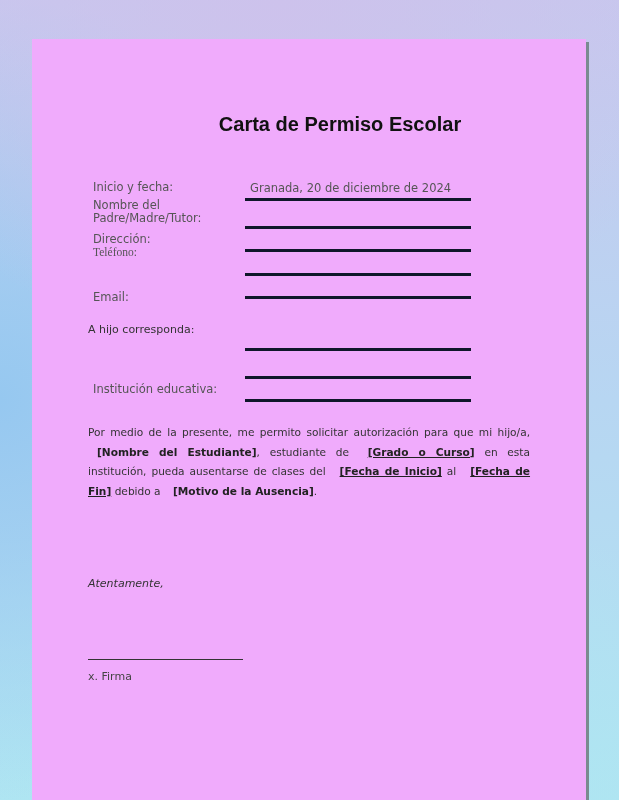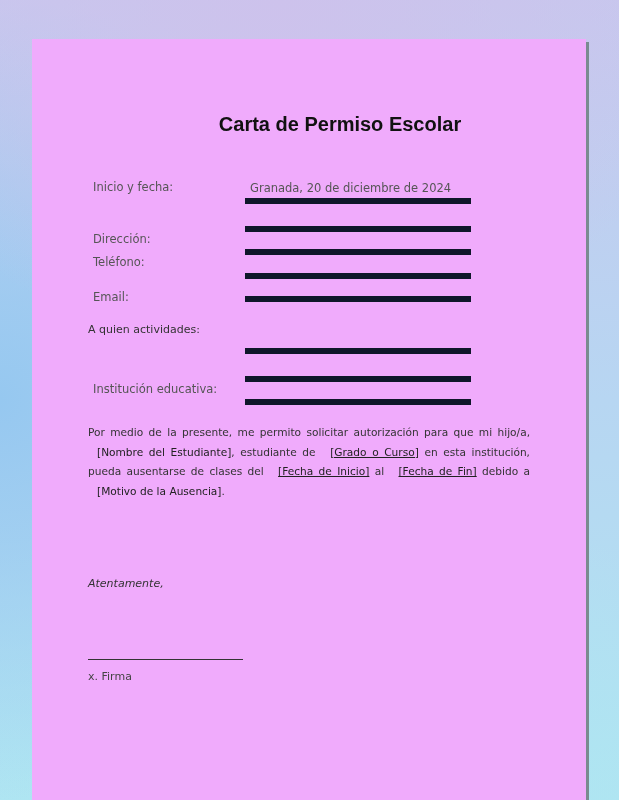--- a/index.html
+++ b/index.html
@@ -21,34 +21,34 @@
       position: absolute; left: 0; width: 100%; top: 74px;
       text-align: center; font-family: "Liberation Sans", sans-serif;
       font-weight: bold; font-size: 20px; color: #111;
       padding-left: 62px; box-sizing: border-box;
     }
     .lbl {
       position: absolute; left: 61px; font-size: 11.5px; color: #555; line-height: 13px;
     }
     .field {
       position: absolute; left: 213px; width: 226px; height: 0;
-      border-bottom: 6px solid #0f172a;
+      border-bottom: 3px solid #0f172a;
     }
     .field-val {
       position: absolute; left: 5px; bottom: 3px; font-size: 11.5px; color: #555; white-space: nowrap;
     }
     .salute {
       position: absolute; left: 56px; top: 284px; font-size: 11px; color: #333;
     }
     .body-text {
       position: absolute; left: 56px; width: 442px; top: 384px;
       font-size: 10.6px; line-height: 19.5px; color: #333; text-align: justify;
     }
     .body-text p { margin: 0; }
-    .ph { font-weight: normal; color: #222; padding-left: 9px; }
+    .ph { font-weight: bold; color: #222; padding-left: 9px; }
     .ph.u { text-decoration: underline; }
     .closing {
       position: absolute; left: 56px; top: 538px; font-size: 11px; color: #333; font-style: italic;
     }
     .sig-line {
       position: absolute; left: 56px; top: 620px; width: 155px; border-bottom: 1px solid #333;
     }
     .sig-label {
       position: absolute; left: 56px; top: 631px; font-size: 11px; color: #444;
     }
@@ -57,32 +57,33 @@
 <body>
 
 <div class="page">
   <div class="title">Carta de Permiso Escolar</div>
 
   <div class="lbl" style="top:142px;">Inicio y fecha:</div>
   <div class="field" style="top:159px;">
     <span class="field-val">Granada, 20 de diciembre de 2024</span>
   </div>
 
+  <div class="lbl" style="top:160px; width:140px;">Nombre del Padre/Madre/Tutor:</div>
   <div class="field" style="top:187px;"></div>
 
   <div class="lbl" style="top:194px;">Dirección:</div>
   <div class="field" style="top:210px;"></div>
 
-  <div class="lbl" style="top:217px;">Teléfono:</div>
+  <div class="lbl" style="top:207px;font-family:Liberation Serif, serif;">Teléfono:</div>
   <div class="field" style="top:234px;"></div>
 
   <div class="lbl" style="top:252px;">Email:</div>
   <div class="field" style="top:257px;"></div>
 
-  <div class="salute">A quien actividades:</div>
+  <div class="salute">A hijo corresponda:</div>
   <div class="field" style="top:309px;"></div>
 
   <div class="field" style="top:337px;"></div>
 
   <div class="lbl" style="top:344px;">Institución educativa:</div>
   <div class="field" style="top:360px;"></div>
 
   <div class="body-text">
     <p><span>Por medio de la presente, me permito solicitar autorización para que mi hijo/a, </span><span class="ph">[Nombre del Estudiante]</span><span>, estudiante de </span><span class="ph u">[Grado o Curso]</span><span> en esta institución, pueda ausentarse de clases del </span><span class="ph u">[Fecha de Inicio]</span><span> al </span><span class="ph u">[Fecha de Fin]</span><span> debido a </span><span class="ph">[Motivo de la Ausencia]</span><span>.</span></p>
   </div>

